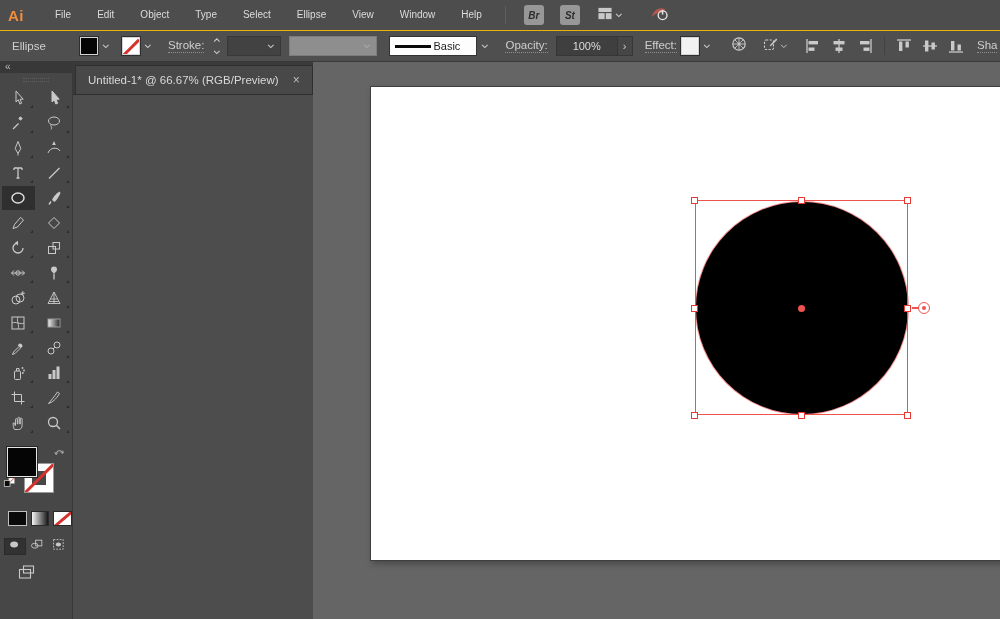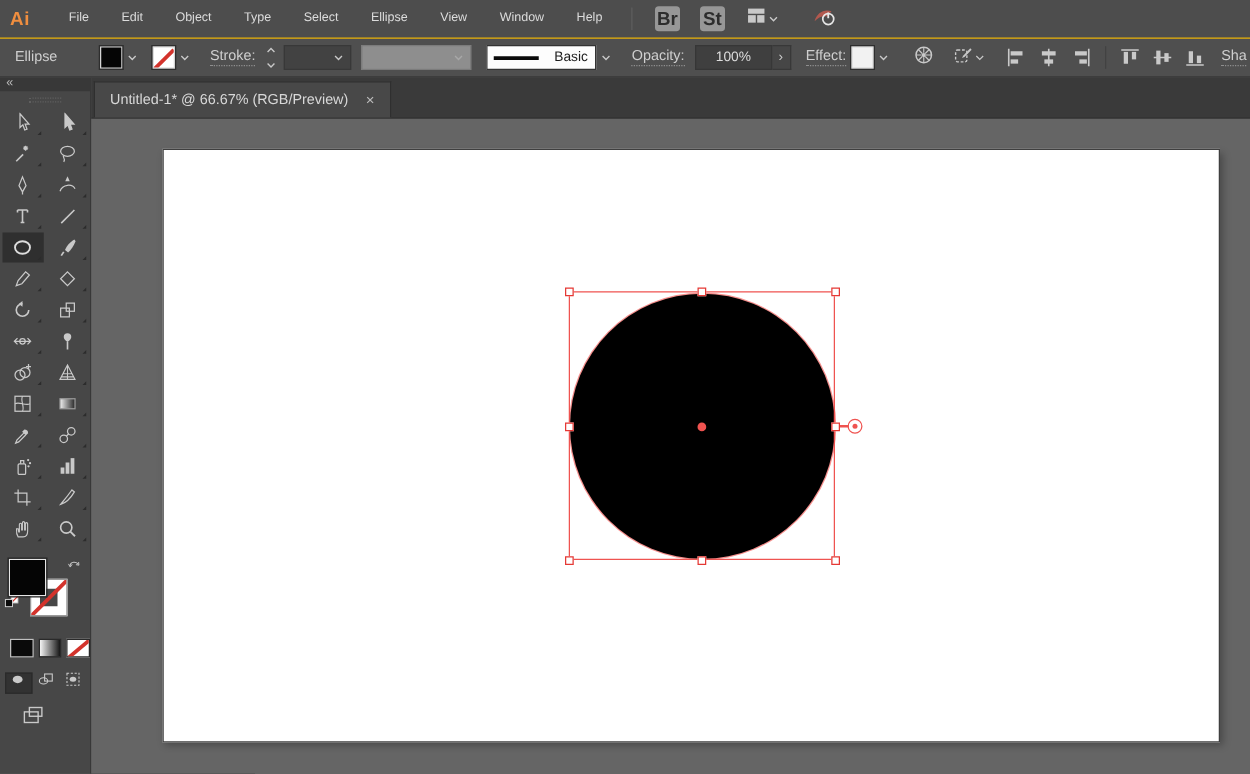--- a/index.html
+++ b/index.html
@@ -10,21 +10,21 @@
   *{box-sizing:border-box; margin:0; padding:0;}
   body{font-family:"Liberation Sans","DejaVu Sans",sans-serif; background:#222;}
   #app{position:relative; width:1000px; height:619px; background:var(--bar); overflow:hidden; color:var(--text);}
 
   
   .menubar{height:30px; display:flex; align-items:center; padding-left:8px; background:var(--bar);}
   .ai-logo{width:34px; font-size:15px; font-weight:bold; color:#f08e3f; letter-spacing:0.5px;}
   .menu-item{padding:0 13px; font-size:10px; color:#dcdcdc; line-height:30px; cursor:default;}
   .vsep{width:1px; height:18px; background:#5e5e5e; margin:0 10px;}
   .sq-btn{width:20px; height:20px; margin:12px 8px; background:#979797; border-radius:3px; color:#2d2d2d;
-          font-size:15px; font-weight:bold; display:flex; align-items:center; justify-content:center;}
+          font-size:10px; font-weight:bold; display:flex; align-items:center; justify-content:center;font-style:italic;}
   .ws-wrap{display:flex; align-items:center; margin:0 8px;}
   .chev{display:inline-flex; align-items:center; justify-content:center;}
   .pw-wrap{margin-left:14px; display:flex; align-items:center;}
 
   
   .controlbar{height:32px; background:var(--bar2); border-top:1px solid #eab308; border-bottom:1px solid #383838;
               display:flex; align-items:center; padding:0 0 0 12px; overflow:hidden; white-space:nowrap;}
   .ctx-label{font-size:11.5px; color:#cfcfcf; width:68px; flex:none;}
   .swatch{width:18px; height:18px; border:1px solid #d4d4d4; outline:1px solid #2e2e2e; flex:none; position:relative; overflow:hidden;}
   .swatch.fill{background:#050505;}
@@ -33,21 +33,21 @@
                       background:#d3332c; transform:rotate(-45deg);}
   .swatch.style{background:#f2f2f2;}
   .dd-chev{margin:0 2px 0 3px;}
   .lbl{font-size:11.5px; color:#cfcfcf; border-bottom:1px dotted #8f8f8f; padding-bottom:1px; margin:0 4px 0 12px;}
   .spinner{display:flex; flex-direction:column; gap:1px; margin:0 4px;}
   .select{height:20px; background:#424242; border:1px solid #383838; display:flex; align-items:center;
           justify-content:flex-end; padding:0 3px;}
   .select.stroke-w{width:54px;}
   .select.disabled{width:88px; background:#8e8e8e; border-color:#7c7c7c; margin-left:8px;}
   .brush-field{width:88px; height:20px; background:#fdfdfd; border:1px solid #333; margin-left:12px;
-               display:flex; align-items:center; padding:0 5px; gap:12px;}
+               display:flex; align-items:center; padding:0 5px; gap:2px;}
   .brush-line{width:36px; height:3px; background:#0a0a0a; flex:none;}
   .brush-name{font-size:11px; color:#1d1d1d;}
   .opacity-field{width:62px; height:20px; background:var(--field); border:1px solid #363636; font-size:11px;
                  color:#ddd; display:flex; align-items:center; padding-left:16px; margin-left:4px;}
   .more-btn{width:15px; height:20px; background:#464646; border:1px solid #383838; border-left:none;
             color:#ccc; font-size:11px; display:flex; align-items:center; justify-content:center;}
   .cicon{margin-left:16px; display:flex; align-items:center;}
   .align-group{display:flex; align-items:center; margin-left:14px; gap:8px;}
   .align-ic{width:18px; height:16px; display:flex; align-items:center; justify-content:center;}
   .shape-link{font-size:11.5px; color:#cfcfcf; border-bottom:1px dotted #8f8f8f; margin-left:12px; padding-bottom:1px;}
@@ -79,21 +79,21 @@
   .cgn-btn.gradient{background:linear-gradient(90deg,#f5f5f5,#161616);}
   .cgn-btn.nonefill{background:#fff;}
   .cgn-btn.nonefill::after{content:""; position:absolute; left:-20%; top:46%; width:140%; height:2.5px;
                            background:#d3332c; transform:rotate(-40deg);}
   .drawmode-row{display:flex; padding-left:4px; margin-top:12px;}
   .dm-btn{width:22px; height:17px; display:flex; align-items:center; justify-content:center;}
   .dm-btn.active{background:#323232; border:1px solid #2a2a2a;}
   .screenmode{margin-top:9px; padding-left:16px;}
 
   
-  .doccol{flex:1; display:flex; flex-direction:column; min-width:0;}
+  .doccol{flex:1; display:flex; flex-direction:row; min-width:0;}
   .tabbar{height:33px; background:var(--strip); display:flex; align-items:flex-end; border-bottom:1px solid #2f2f2f;}
   .doc-tab{height:29px; margin-left:2px; background:#484848; border:1px solid #2f2f2f; border-bottom:none;
            display:flex; align-items:center; gap:14px; padding:0 12px; font-size:11.5px; color:#d8d8d8;}
   .tab-close{color:#bdbdbd; font-size:12px; line-height:1;}
   .canvasarea{flex:1; background:var(--canvas); position:relative; overflow:hidden;}
   .artboard{position:absolute; left:57px; top:24px; width:846px; height:475px; background:#fff;
             border:1px solid #3f3f3f; box-shadow:2px 3px 6px rgba(0,0,0,0.28);}
   .shape-circle{position:absolute; left:383px; top:140px; width:212px; height:212px; border-radius:50%;
                 background:#000; box-shadow:0 0 0 1px rgba(239,83,80,0.65);}
   .selbox{position:absolute; left:382px; top:138px; width:213px; height:215px; border:1px solid var(--sel);}

